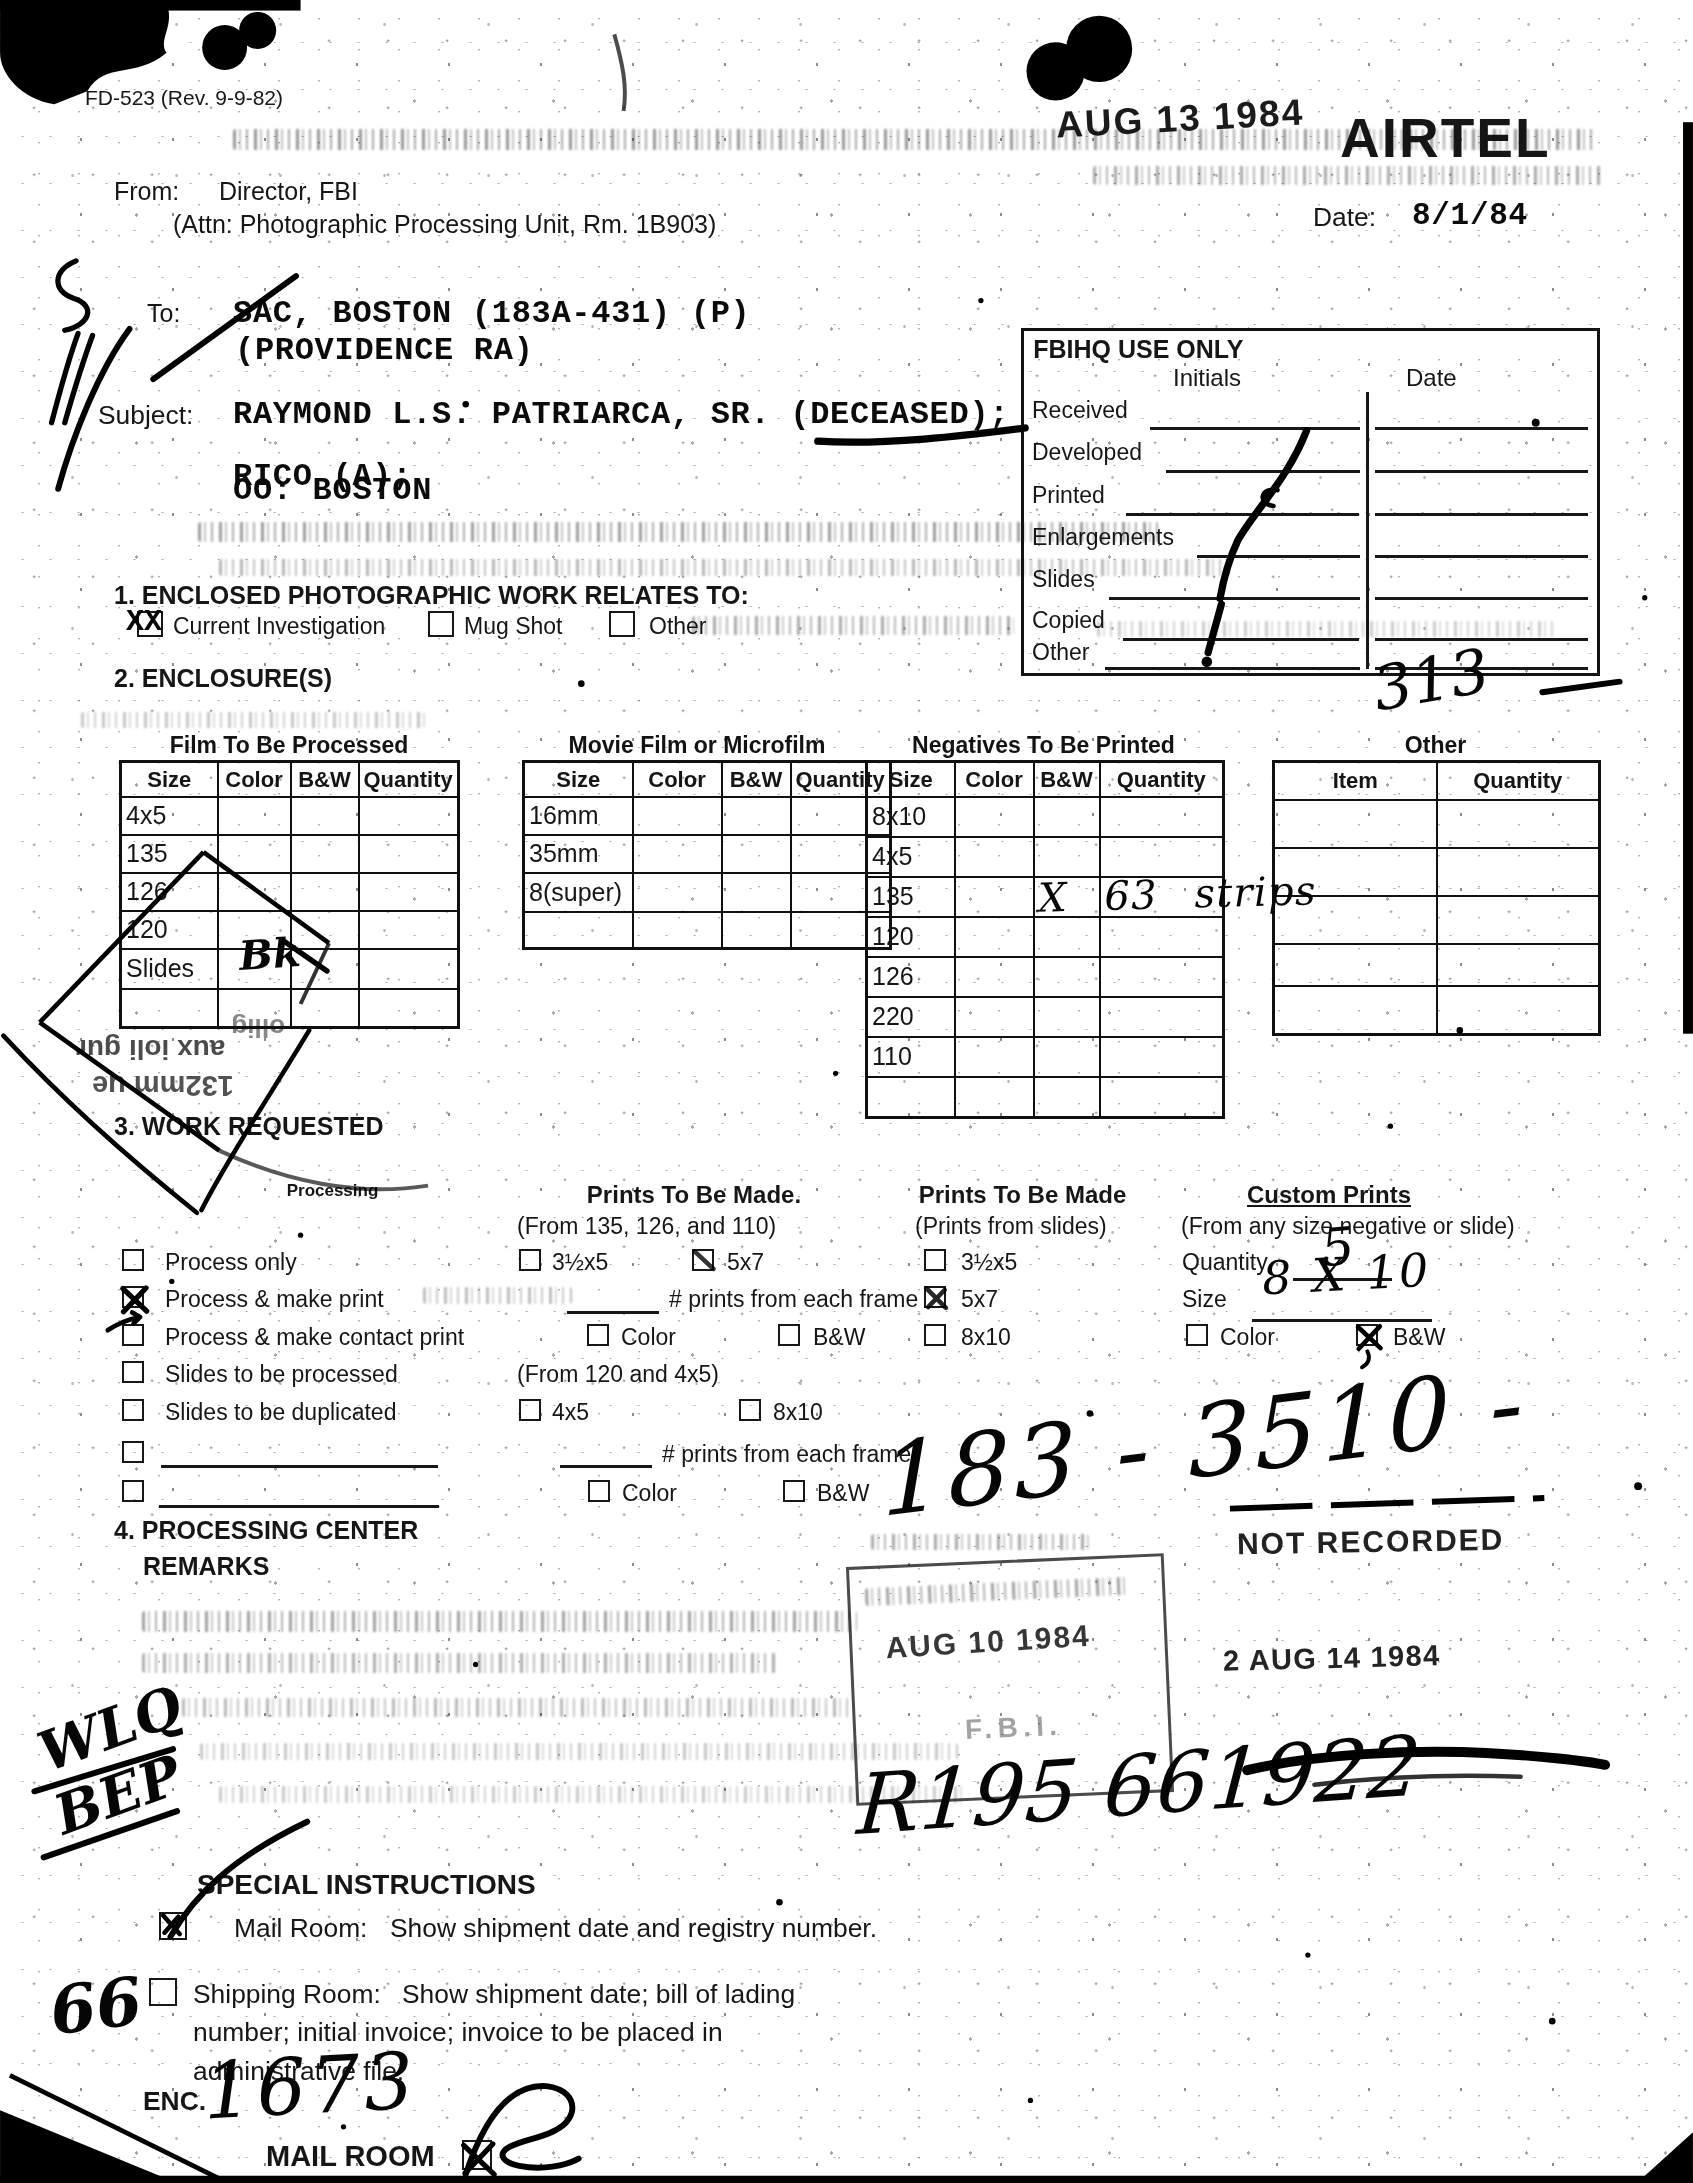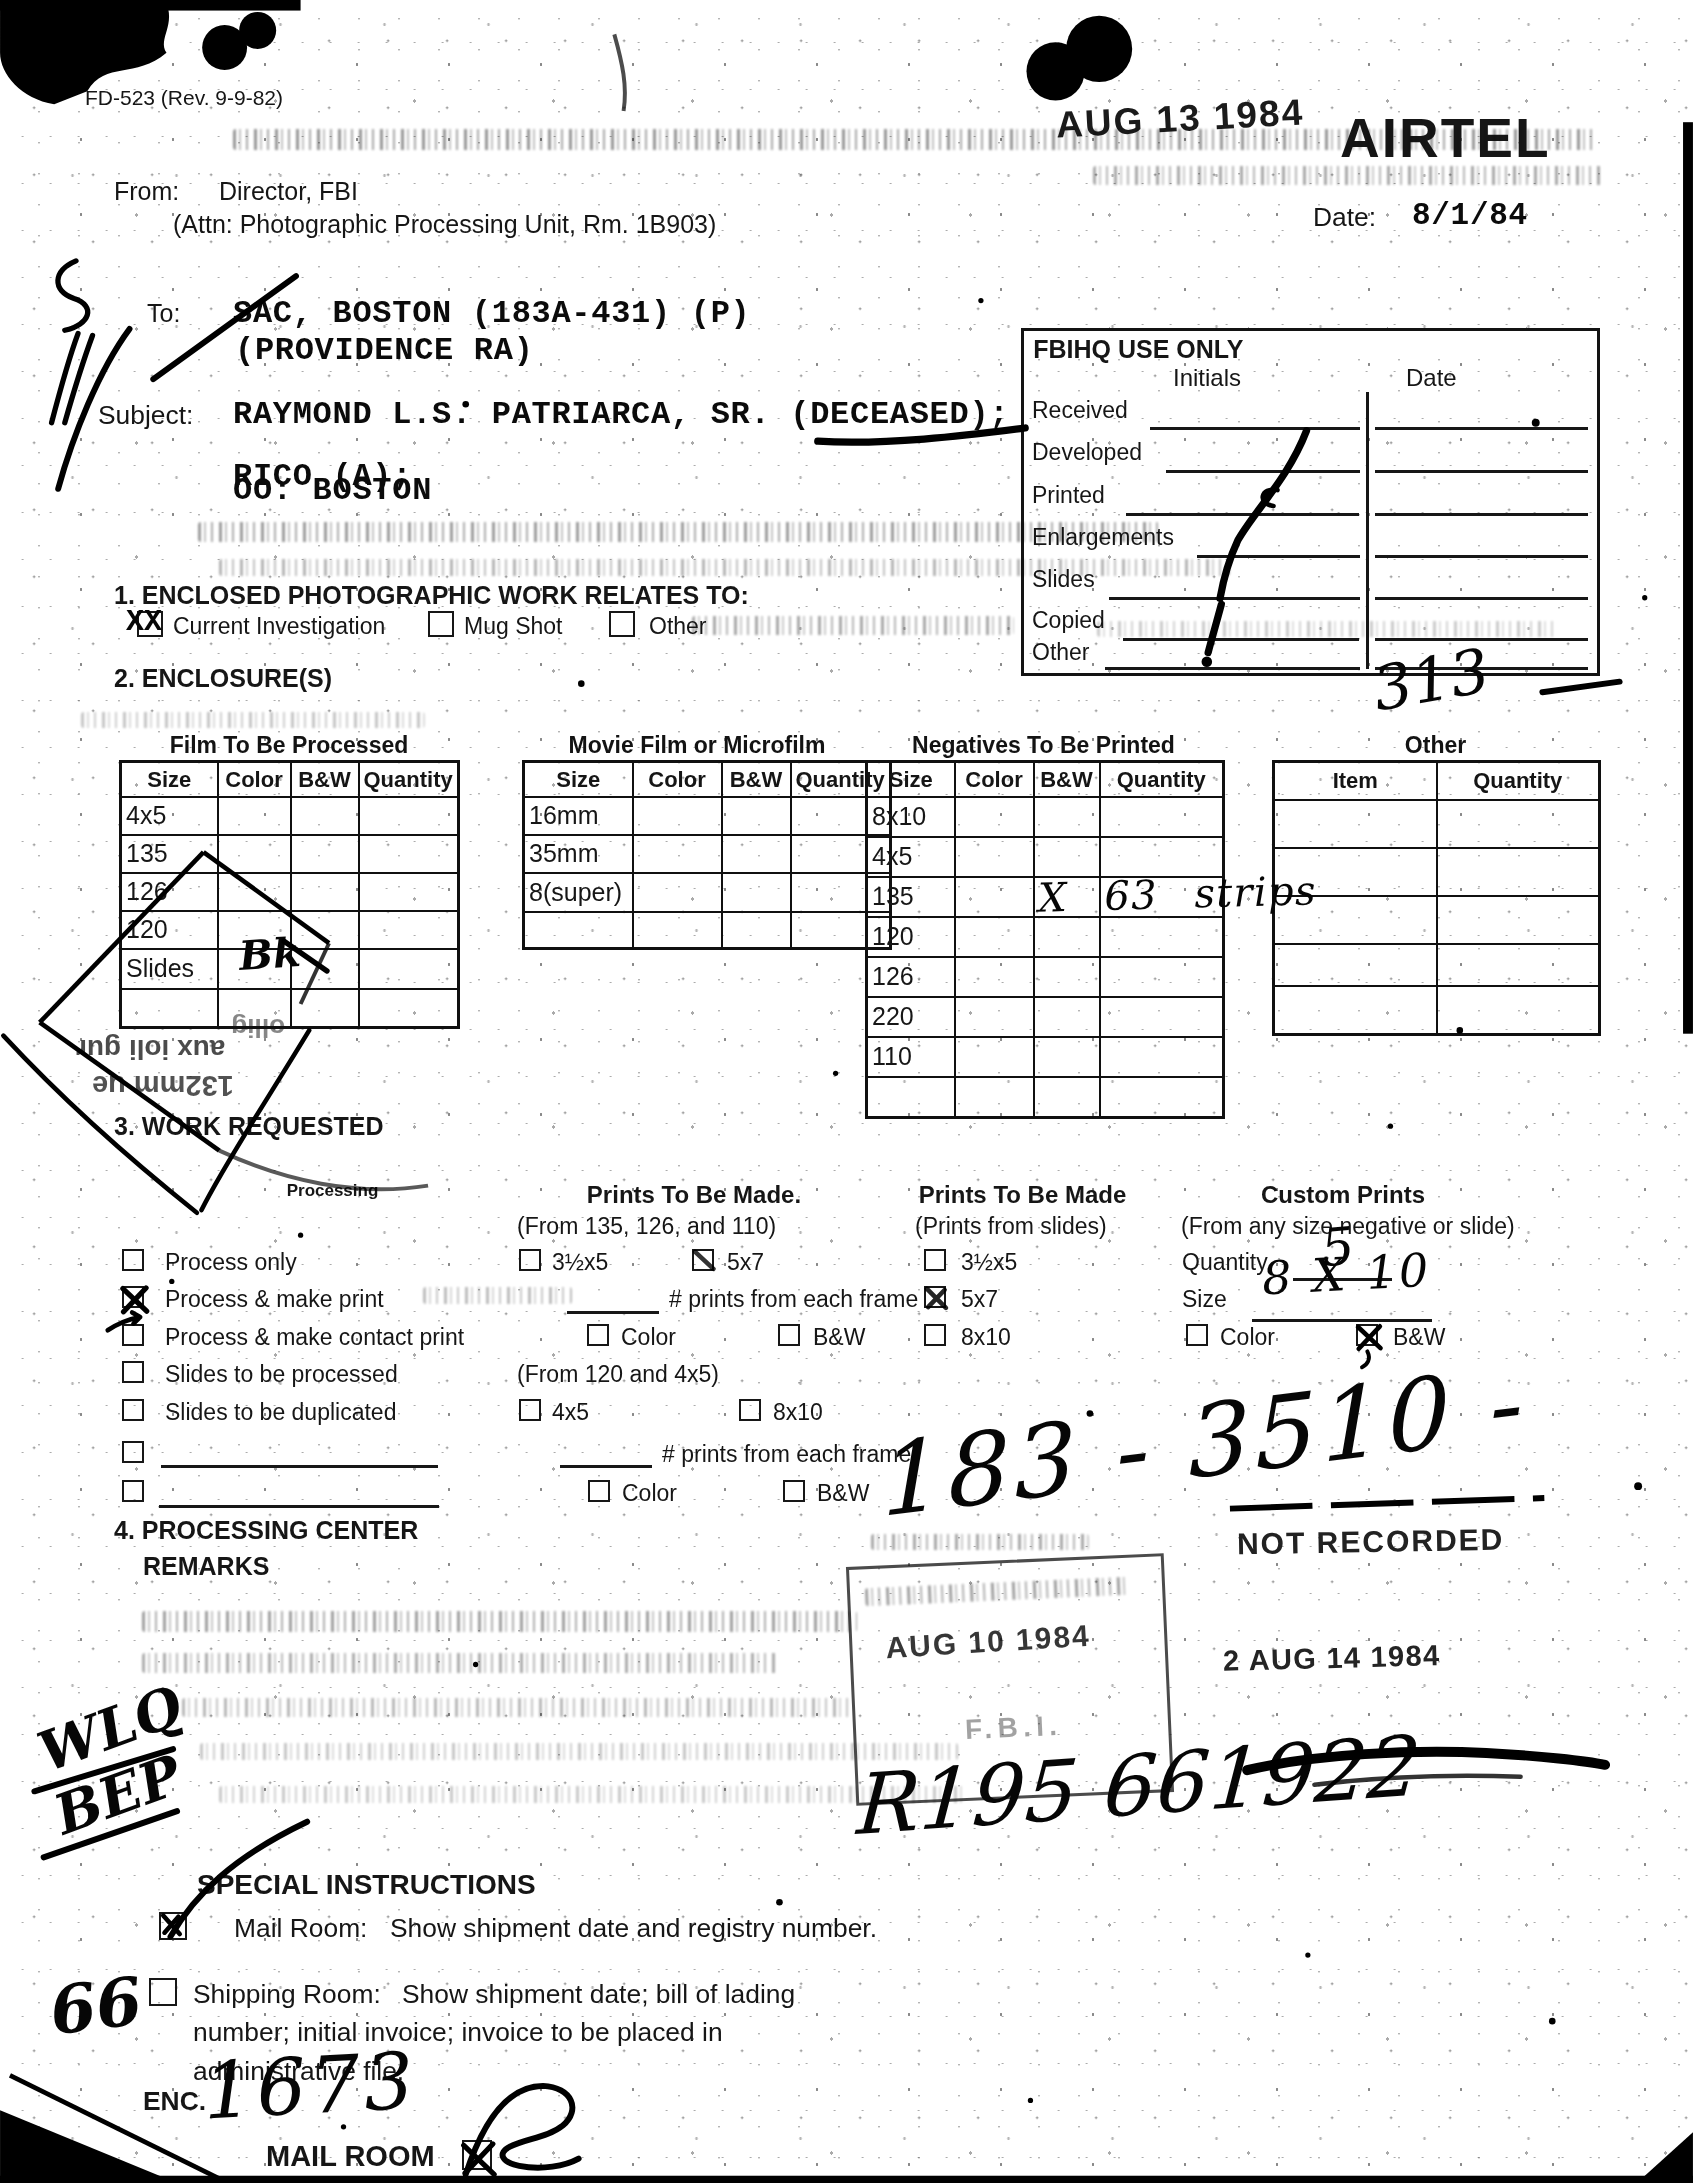--- a/index.html
+++ b/index.html
@@ -317,21 +317,21 @@
 
   <div class="bleed" style="left:76px;top:1033px;font-size:28px;opacity:.75;">aux ioli gur</div>
   <div class="bleed" style="left:92px;top:1069px;font-size:29px;opacity:.72;">132mm ue</div>
   <div class="bleed" style="left:231px;top:1012px;font-size:26.4px;opacity:.5;">ollig</div>
 
   <div class="abs pf hd" style="left:114px;top:1112px;">3. WORK REQUESTED</div>
 
   <div class="abs pf b" style="left:253px;top:1181px;width:159px;text-align:center;font-size:17px;">Processing</div>
   <div class="abs pf b" style="left:585px;top:1181px;width:218px;text-align:center;font-size:24px;">Prints To Be Made.</div>
   <div class="abs pf b" style="left:910px;top:1181px;width:225px;text-align:center;font-size:24px;">Prints To Be Made</div>
-  <div class="abs pf b" style="left:1247px;top:1181px;width:178px;text-align:right;font-size:24px;">Custom Prints</div>
+  <div class="abs pf b" style="left:1247px;top:1181px;width:178px;text-align:left;font-size:24px;text-decoration:underline;">Custom Prints</div>
 
   <div class="cb cbs" style="left:122px;top:1249px;"></div>
   <div class="abs pf lbl" style="left:165px;top:1249px;">Process only</div>
   <div class="cb cbs" style="left:122px;top:1286px;"></div>
   <div class="abs pf lbl" style="left:165px;top:1286px;">Process &amp; make print</div>
   <div class="cb cbs" style="left:122px;top:1324px;"></div>
   <div class="abs pf lbl" style="left:165px;top:1324px;">Process &amp; make contact print</div>
   <div class="cb cbs" style="left:122px;top:1361px;"></div>
   <div class="abs pf lbl" style="left:165px;top:1361px;">Slides to be processed</div>
   <div class="cb cbs" style="left:122px;top:1399px;"></div>

